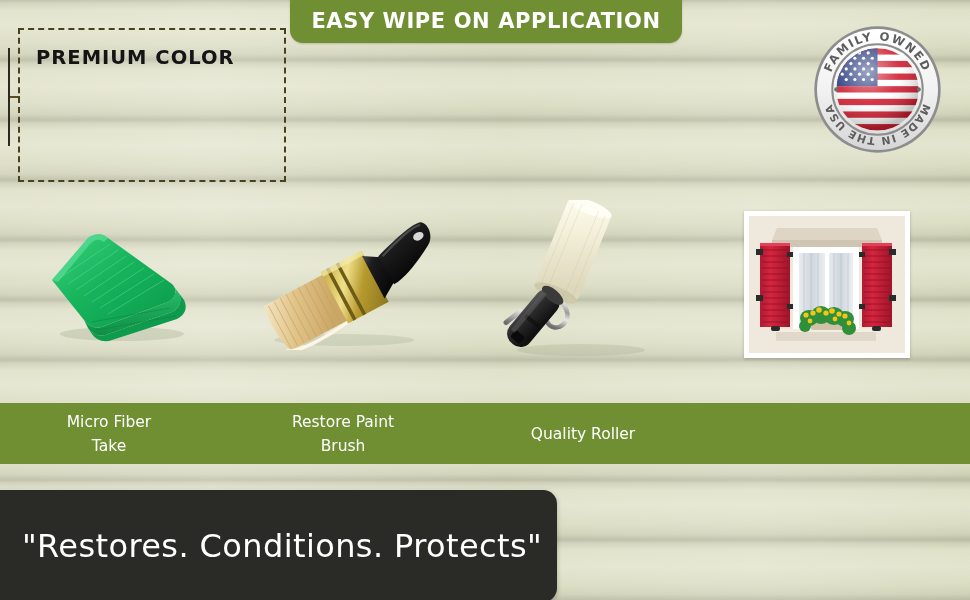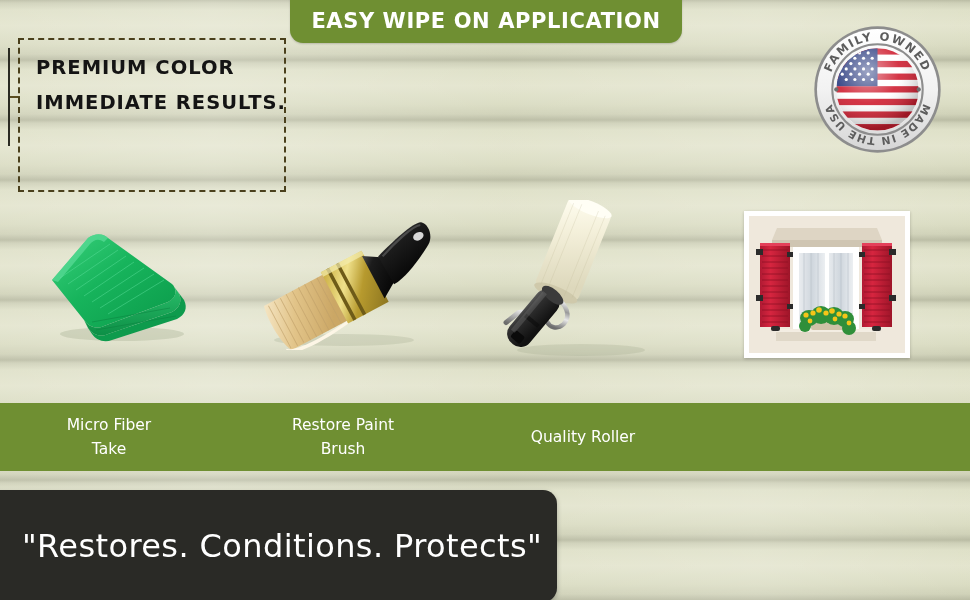--- a/index.html
+++ b/index.html
@@ -56,21 +56,21 @@
     font-size: 21px;
     font-weight: bold;
     letter-spacing: 0.6px;
     white-space: nowrap;
     padding-top: 3px;
   }
 
   
   #feature-box {
     position: absolute;
-    left: 18px; top: 38px;
+    left: 18px; top: 28px;
     width: 268px; height: 154px;
     border: 2px dashed #4a401c;
     padding: 10px 0 0 16px;
   }
   #feature-box .line {
     color: #141414;
     font-size: 19.5px;
     font-weight: bold;
     letter-spacing: 1.0px;
     line-height: 35px;
@@ -116,21 +116,21 @@
     background: #ffffff;
     padding: 5px;
     box-shadow: 0 1px 3px rgba(0,0,0,0.22);
   }
   #window-photo .inner { width: 100%; height: 100%; overflow: hidden; }
 
   
   #caption-band {
     position: absolute;
     left: 0; top: 403px;
-    width: 970px; height: 68px;
+    width: 970px; height: 61px;
     background: #6f8f32;
     display: flex;
   }
   #caption-band .cap {
     flex: 0 0 auto;
     display: flex; flex-direction: column;
     align-items: center; justify-content: center;
     color: #ffffff;
     font-size: 15.5px;
     line-height: 24px;
@@ -168,21 +168,20 @@
   <div class="siding"></div>
   <div class="siding-sheen"></div>
 
   <div id="top-ribbon">
     <div class="txt">EASY WIPE ON APPLICATION</div>
   </div>
 
   <div id="feature-tick"></div>
   <div id="feature-box">
     <div class="line">PREMIUM COLOR</div>
-    <div class="line">IMMEDIATE RESULTS.</div>
   </div>
 
   <div id="usa-badge">
     <svg viewBox="0 0 200 200" width="133" height="133">
       <defs>
         <clipPath id="flagClip">
             <circle cx="100" cy="100" r="62"></circle>
           </clipPath>
         <radialGradient id="gloss" cx="38%" cy="28%" r="70%">
           <stop offset="0%" stop-color="#ffffff" stop-opacity="0.55"></stop>

